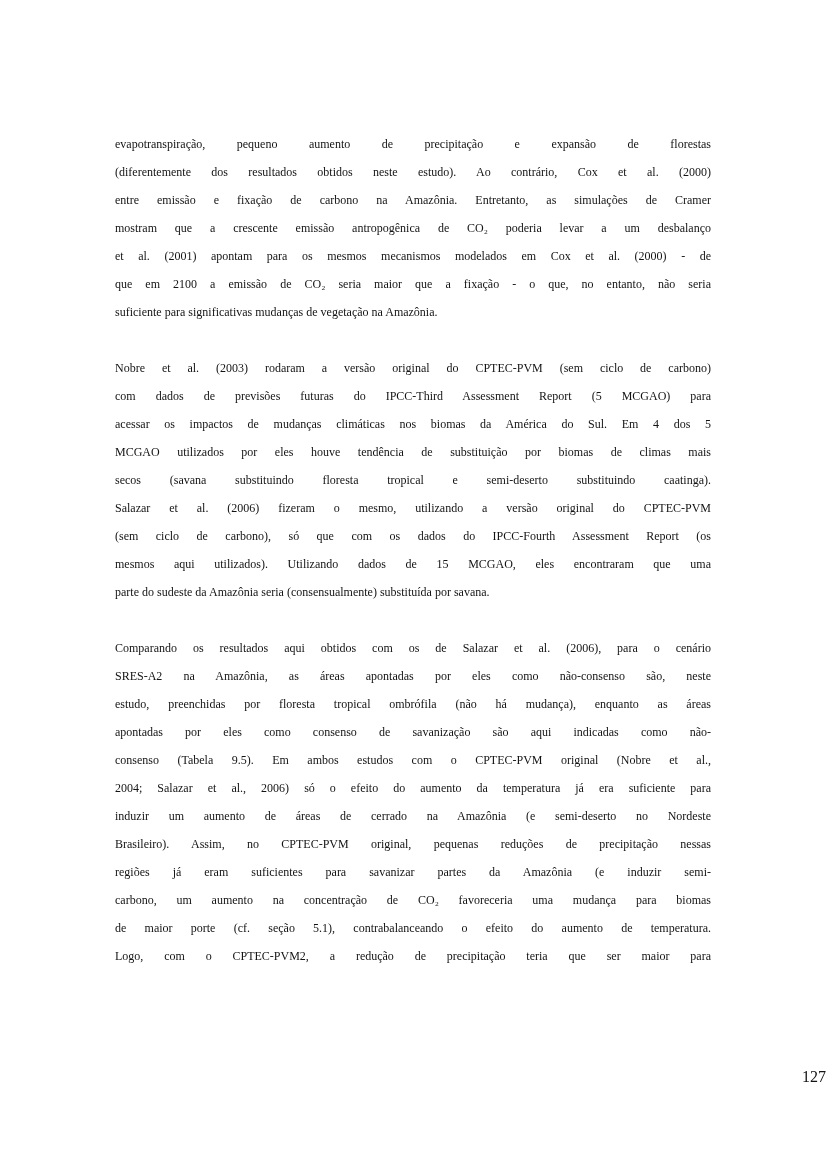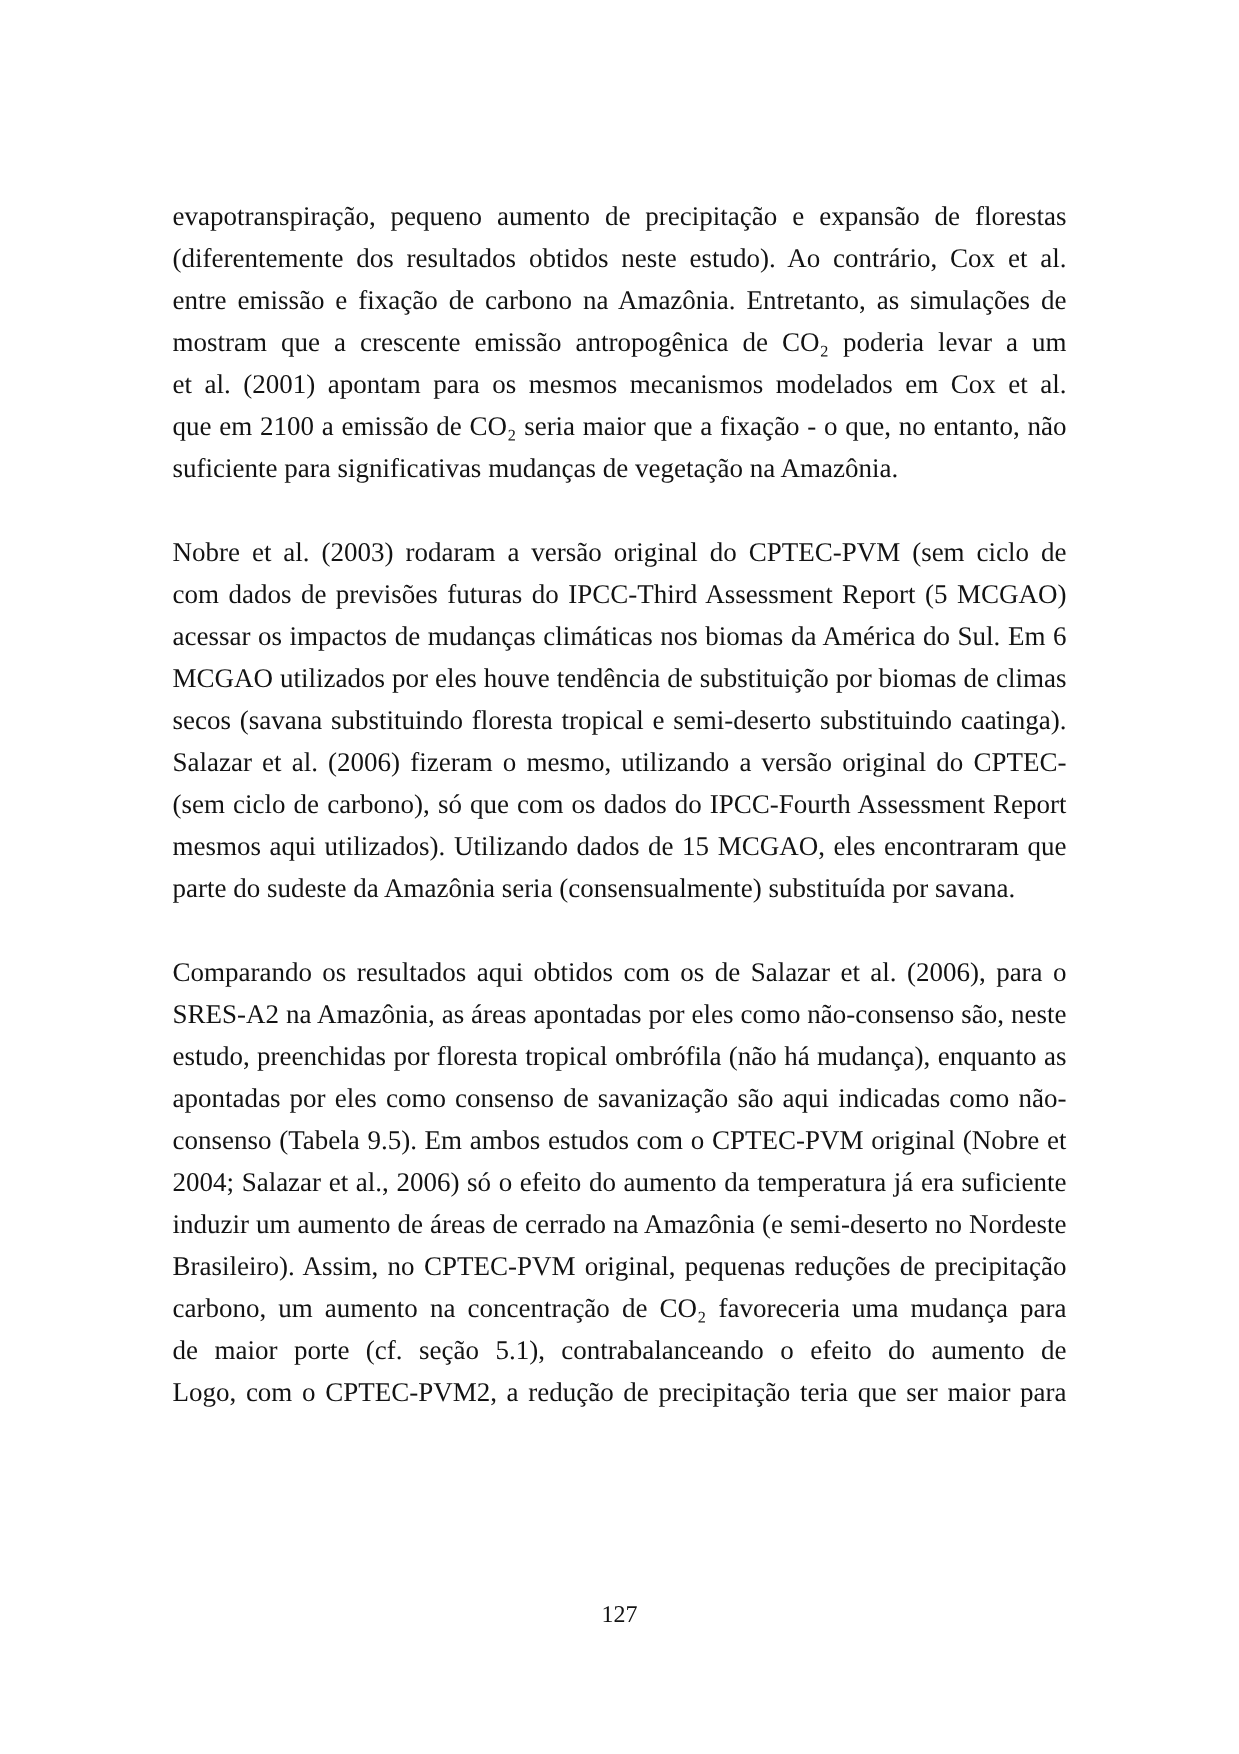--- a/index.html
+++ b/index.html
@@ -22,37 +22,37 @@
     top: 130px;
     width: 596px;
   }
   .paragraph {
     margin: 0 0 28px 0;
   }
   .paragraph:last-child {
     margin-bottom: 0;
   }
   .line {
-    font-size: 18px;
+    font-size: 12px;
     line-height: 28px;
     height: 28px;
     overflow: hidden;
     text-align: justify;
     text-align-last: justify;
     word-spacing: normal;
   }
   .line.line-end {
     text-align-last: left;
   }
   .page-number {
     position: absolute;
     left: 0;
     top: 1063px;
     width: 100%;
-    text-align: center;
+    text-align: right;
     font-size: 16px;
     line-height: 28px;
     color: #131313;
   }
 </style>
 </head>
 <body>
 
 <div class="page">
   <div class="text-block">
@@ -61,36 +61,37 @@
         <div class="line">(diferentemente dos resultados obtidos neste estudo). Ao contrário, Cox et al. (2000)</div>
         <div class="line">entre emissão e fixação de carbono na Amazônia. Entretanto, as simulações de Cramer</div>
         <div class="line">mostram que a crescente emissão antropogênica de CO₂ poderia levar a um desbalanço</div>
         <div class="line">et al. (2001) apontam para os mesmos mecanismos modelados em Cox et al. (2000) - de</div>
         <div class="line">que em 2100 a emissão de CO₂ seria maior que a fixação - o que, no entanto, não seria</div>
         <div class="line line-end">suficiente para significativas mudanças de vegetação na Amazônia.</div>
       </div>
       <div class="paragraph">
         <div class="line">Nobre et al. (2003) rodaram a versão original do CPTEC-PVM (sem ciclo de carbono)</div>
         <div class="line">com dados de previsões futuras do IPCC-Third Assessment Report (5 MCGAO) para</div>
-        <div class="line">acessar os impactos de mudanças climáticas nos biomas da América do Sul. Em 6 dos 5</div>
+        <div class="line">acessar os impactos de mudanças climáticas nos biomas da América do Sul. Em 4 dos 5</div>
         <div class="line">MCGAO utilizados por eles houve tendência de substituição por biomas de climas mais</div>
         <div class="line">secos (savana substituindo floresta tropical e semi-deserto substituindo caatinga).</div>
         <div class="line">Salazar et al. (2006) fizeram o mesmo, utilizando a versão original do CPTEC-PVM</div>
         <div class="line">(sem ciclo de carbono), só que com os dados do IPCC-Fourth Assessment Report (os</div>
         <div class="line">mesmos aqui utilizados). Utilizando dados de 15 MCGAO, eles encontraram que uma</div>
         <div class="line line-end">parte do sudeste da Amazônia seria (consensualmente) substituída por savana.</div>
       </div>
       <div class="paragraph">
         <div class="line">Comparando os resultados aqui obtidos com os de Salazar et al. (2006), para o cenário</div>
         <div class="line">SRES-A2 na Amazônia, as áreas apontadas por eles como não-consenso são, neste</div>
         <div class="line">estudo, preenchidas por floresta tropical ombrófila (não há mudança), enquanto as áreas</div>
         <div class="line">apontadas por eles como consenso de savanização são aqui indicadas como não-</div>
         <div class="line">consenso (Tabela 9.5). Em ambos estudos com o CPTEC-PVM original (Nobre et al.,</div>
         <div class="line">2004; Salazar et al., 2006) só o efeito do aumento da temperatura já era suficiente para</div>
         <div class="line">induzir um aumento de áreas de cerrado na Amazônia (e semi-deserto no Nordeste</div>
         <div class="line">Brasileiro). Assim, no CPTEC-PVM original, pequenas reduções de precipitação nessas</div>
+        <div class="line">regiões já eram suficientes para savanizar partes da Amazônia (e induzir semi-</div>
         <div class="line">carbono, um aumento na concentração de CO₂ favoreceria uma mudança para biomas</div>
         <div class="line">de maior porte (cf. seção 5.1), contrabalanceando o efeito do aumento de temperatura.</div>
         <div class="line">Logo, com o CPTEC-PVM2, a redução de precipitação teria que ser maior para</div>
       </div>
     </div>
   <div class="page-number">127</div>
 </div>
 
 </body></html>

